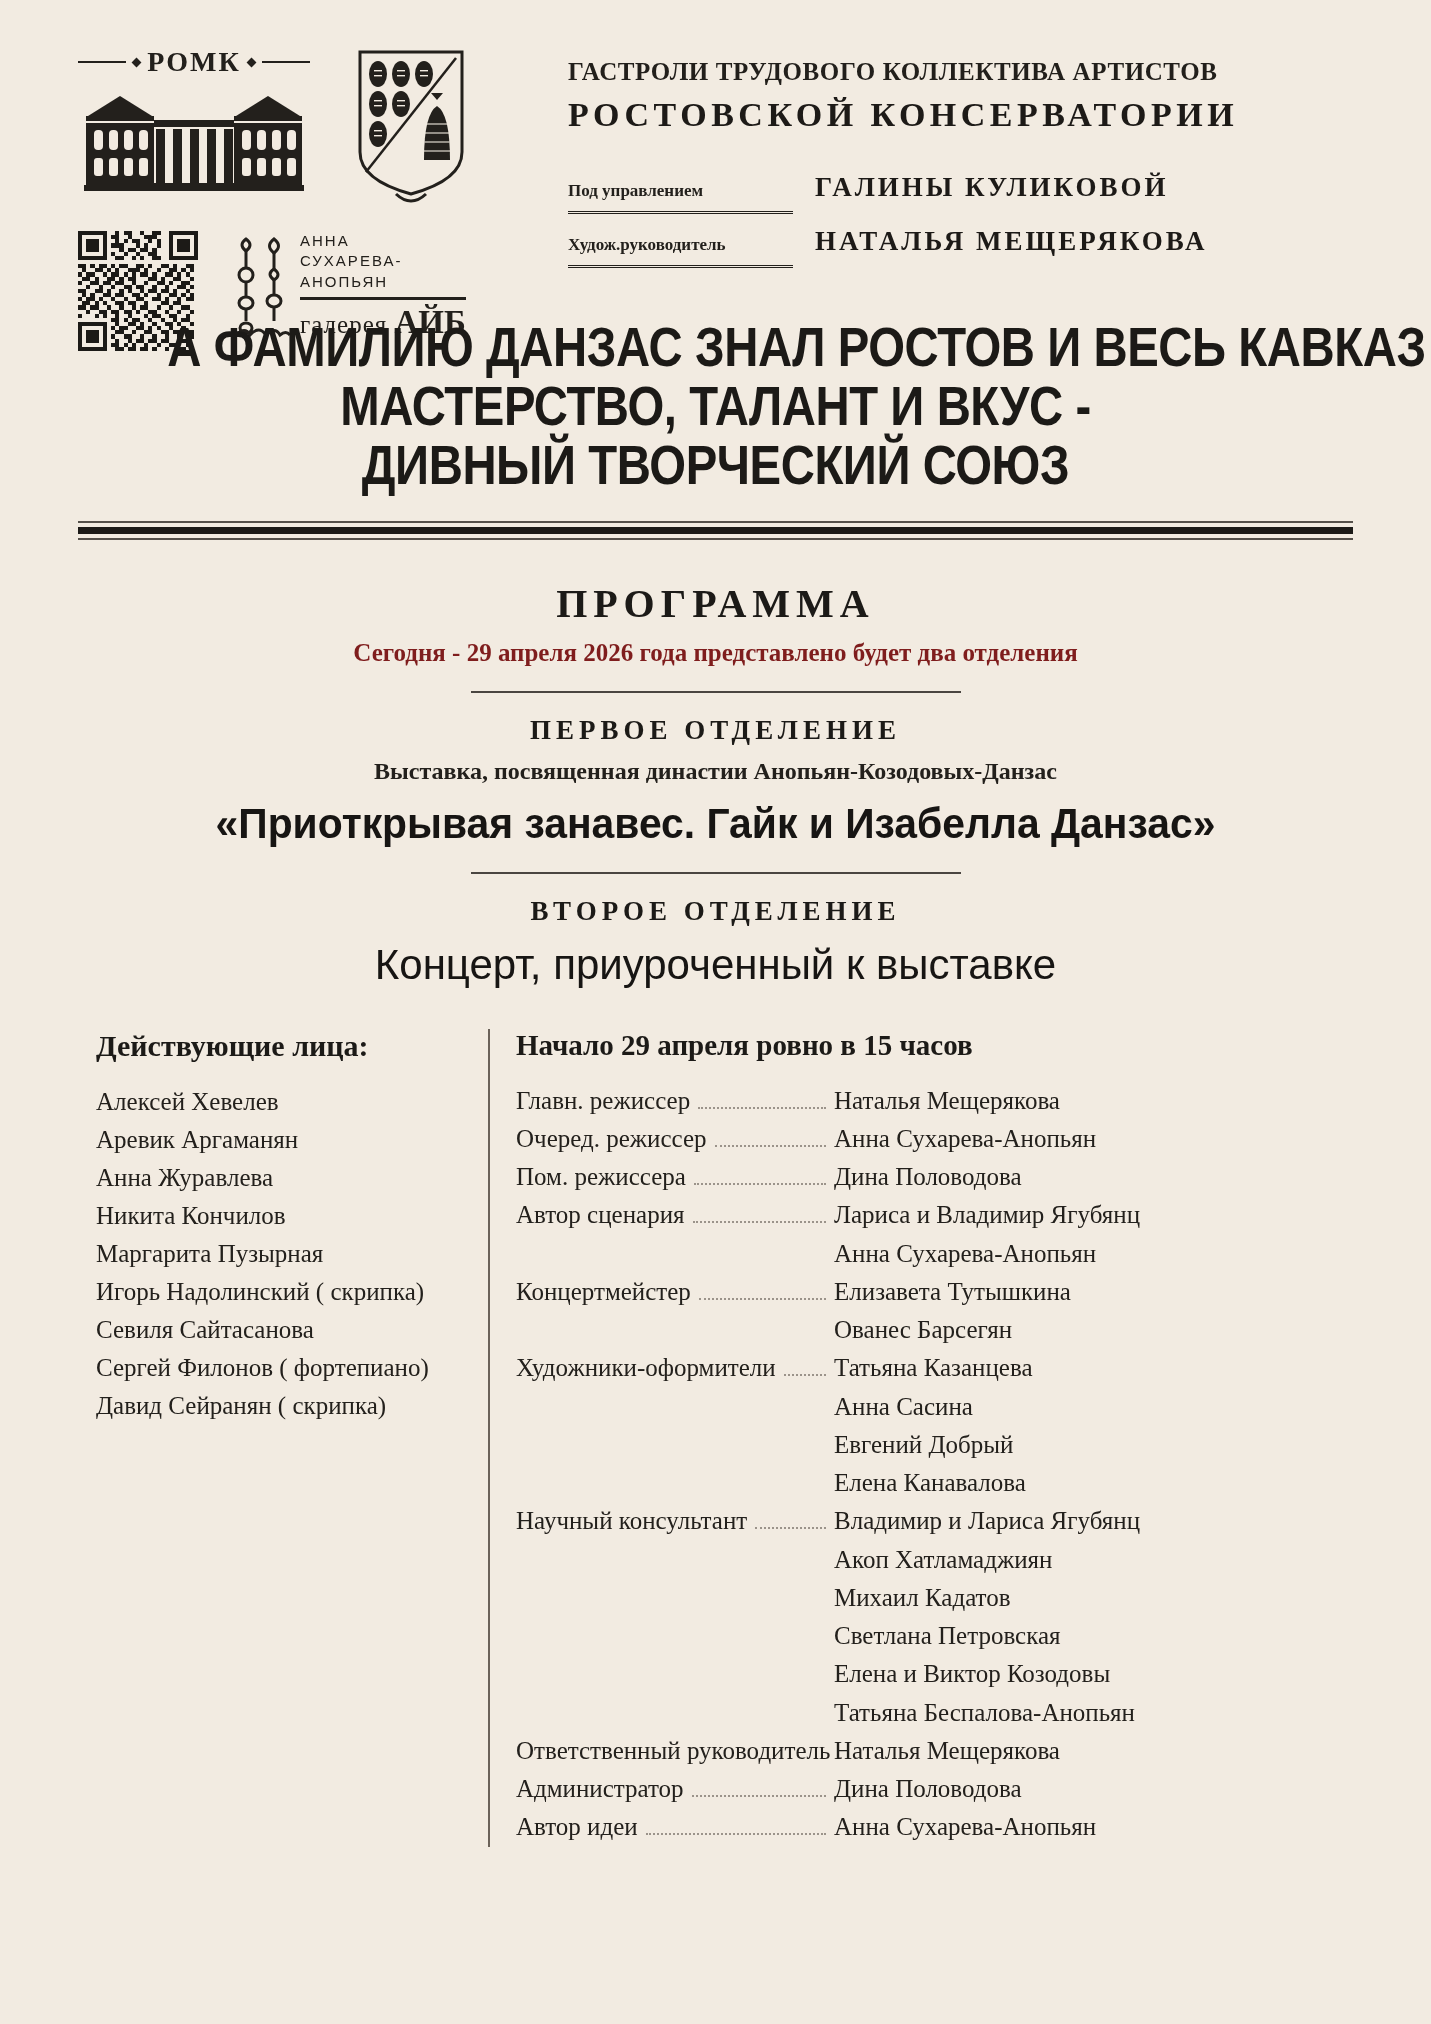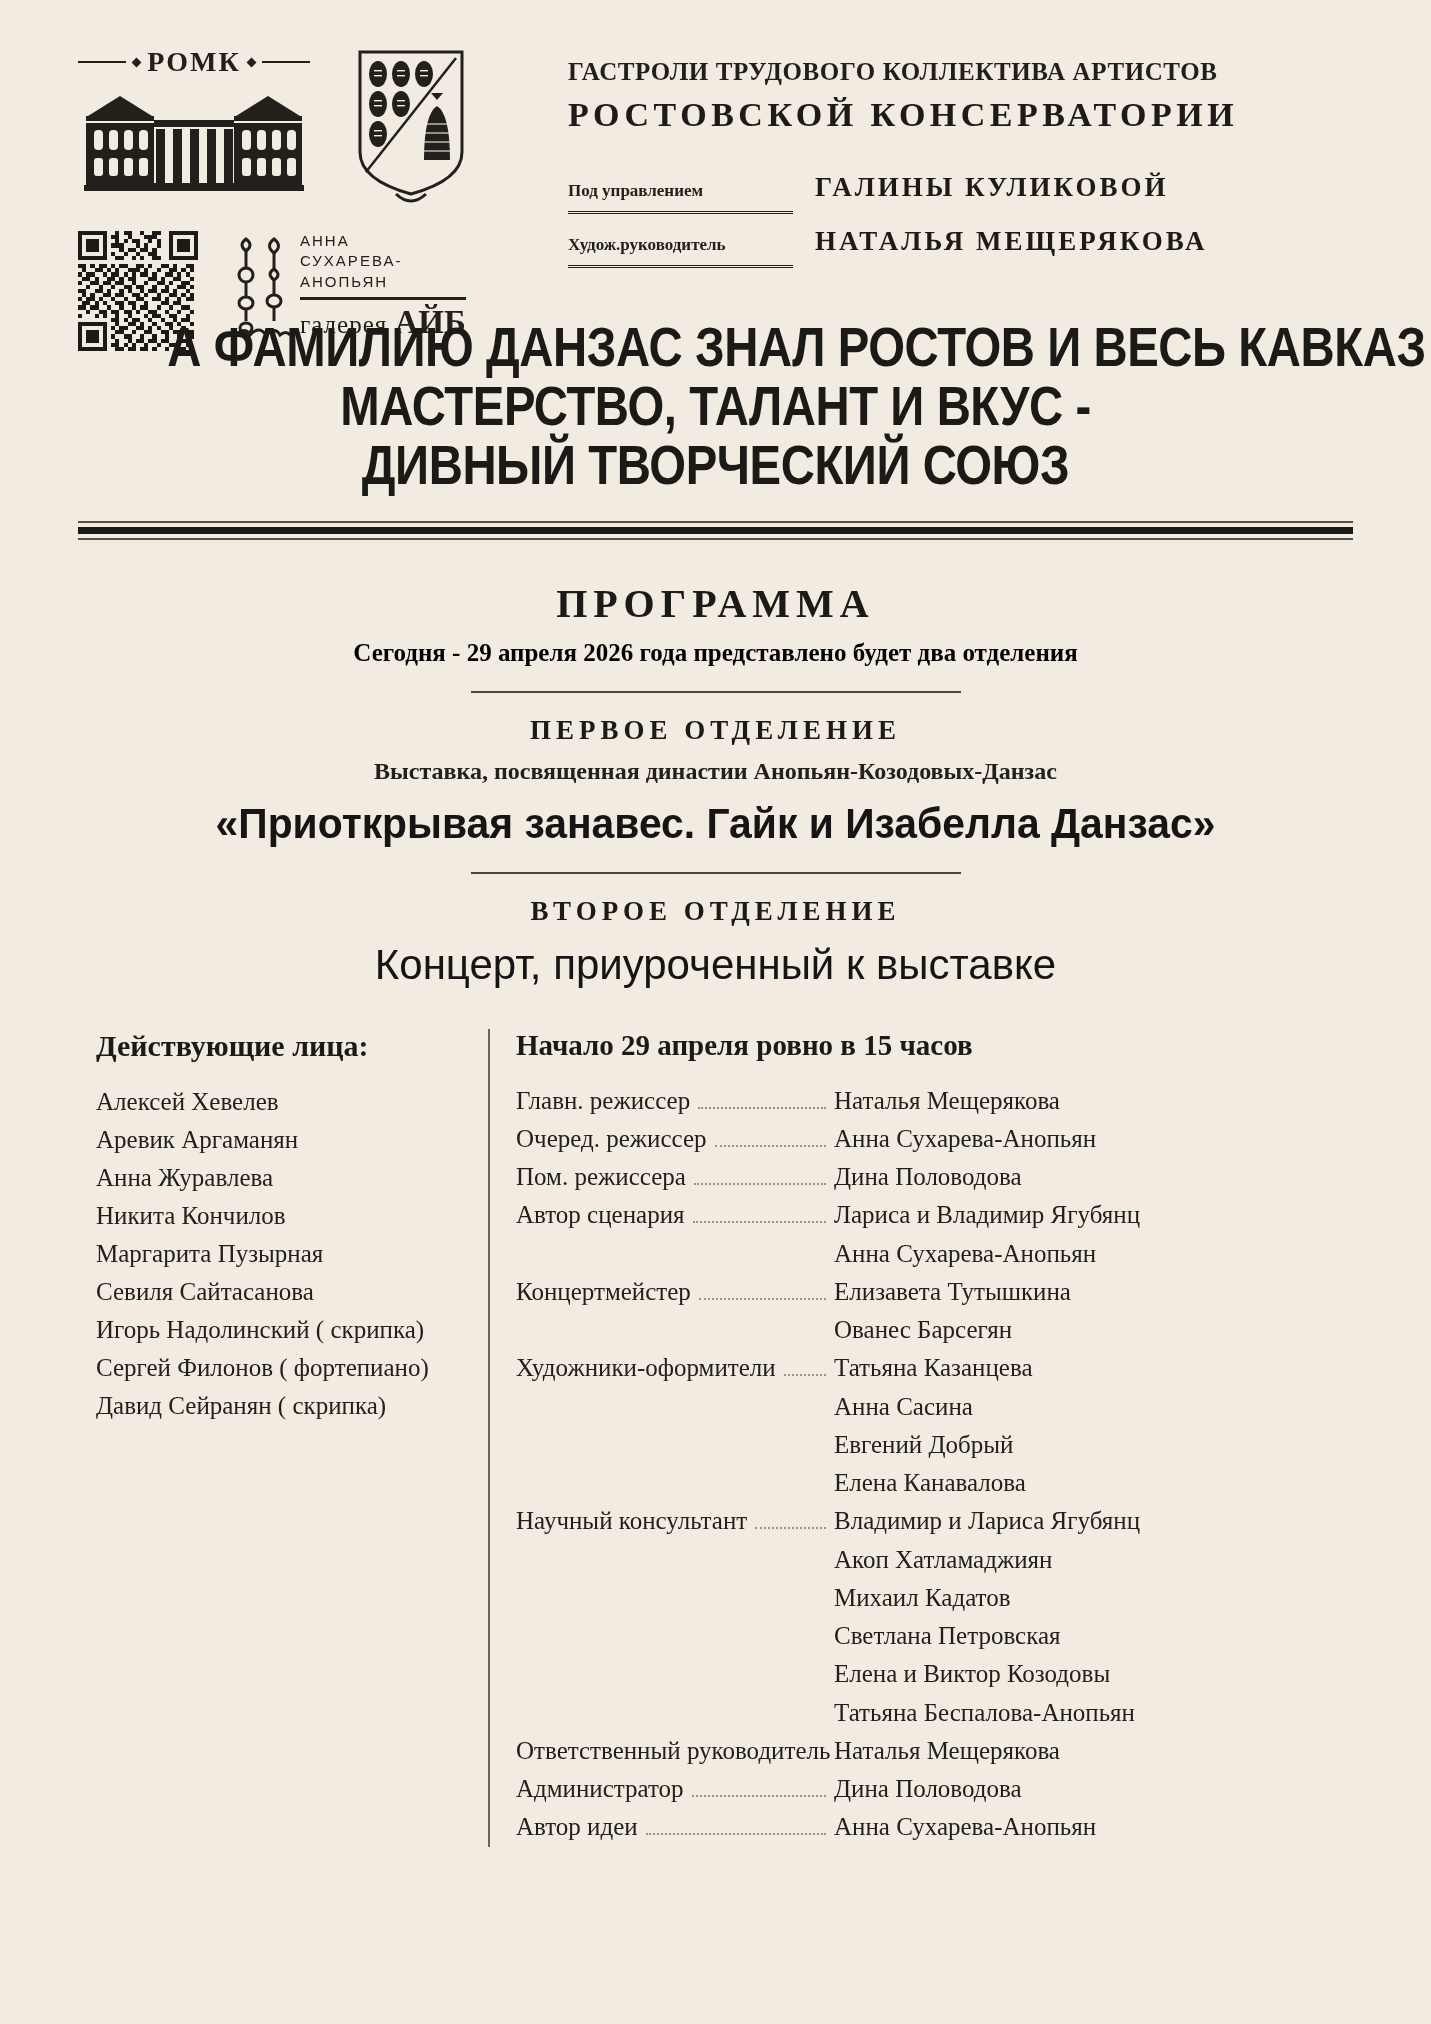--- a/index.html
+++ b/index.html
@@ -67,21 +67,21 @@
 
   
   .rules{margin-top:26px;}
   .rules .r1{height:2px;background:#55504a;}
   .rules .r2{height:7px;background:#1c1a17;margin-top:4px;}
   .rules .r3{height:2px;background:#55504a;margin-top:4px;}
 
   
   .program{text-align:center;margin-top:40px;}
   .prog-title{font-family:"Liberation Serif",serif;font-weight:bold;font-size:40px;letter-spacing:6px;color:#1c1a17;}
-  .prog-sub{font-family:"Liberation Serif",serif;font-weight:bold;font-size:25px;color:#000000;margin-top:12px;}
+  .prog-sub{font-family:"Liberation Serif",serif;font-weight:bold;font-size:25px;color:#7f1d1d;margin-top:12px;}
   .thin-divider{width:490px;height:2px;background:#4a4540;margin:24px auto 0 auto;}
   .part-label{font-family:"Liberation Serif",serif;font-weight:bold;font-size:27px;letter-spacing:5px;color:#1c1a17;margin-top:22px;}
   .part-sub{font-family:"Liberation Serif",serif;font-weight:bold;font-size:24px;color:#23201c;margin-top:12px;}
   .part-main{font-family:"Liberation Sans",sans-serif;font-weight:bold;font-size:43px;color:#171513;margin-top:14px;transform:scaleX(0.95);}
   .part-main2{font-family:"Liberation Sans",sans-serif;font-weight:normal;font-size:42px;color:#171513;margin-top:14px;}
 
   
   .bottom{display:flex;margin-top:40px;}
   .col-left{width:400px;flex:0 0 400px;padding-left:18px;box-sizing:border-box;}
   .col-sep{width:2px;background:#6b6259;margin:0 26px 0 10px;align-self:stretch;}
@@ -512,22 +512,22 @@
   <div class="bottom">
 
     <div class="col-left">
       <div class="cast-head">Действующие лица:</div>
       <div id="cast-list">
           <div class="cast-item">Алексей Хевелев</div>
           <div class="cast-item">Аревик Аргаманян</div>
           <div class="cast-item">Анна Журавлева</div>
           <div class="cast-item">Никита Кончилов</div>
           <div class="cast-item">Маргарита Пузырная</div>
+          <div class="cast-item">Игорь Надолинский ( скрипка)</div>
           <div class="cast-item">Севиля Сайтасанова</div>
-          <div class="cast-item">Игорь Надолинский ( скрипка)</div>
           <div class="cast-item">Сергей Филонов ( фортепиано)</div>
           <div class="cast-item">Давид Сейранян ( скрипка)</div>
         </div>
     </div>
 
     <div class="col-sep"></div>
 
     <div class="col-right">
       <div class="start-head">Начало 29 апреля ровно в 15 часов</div>
       <div id="crew-list">

